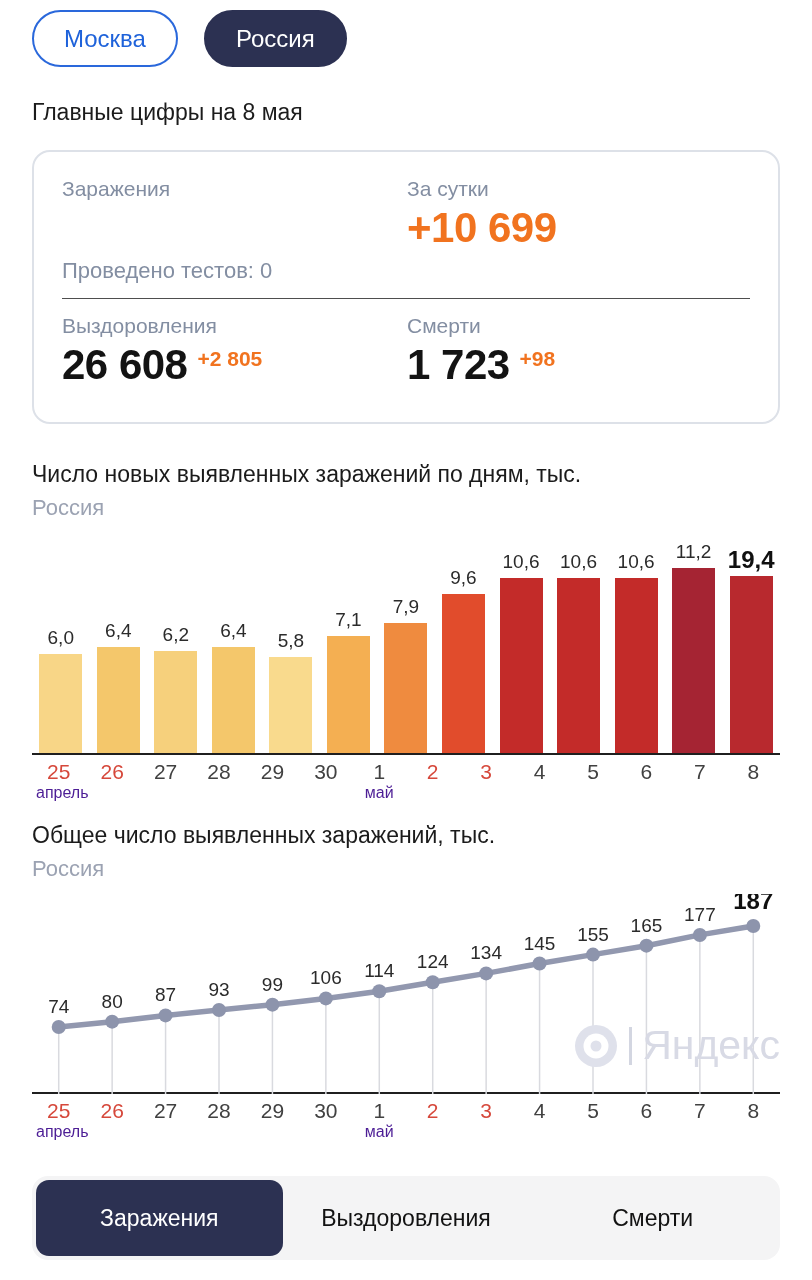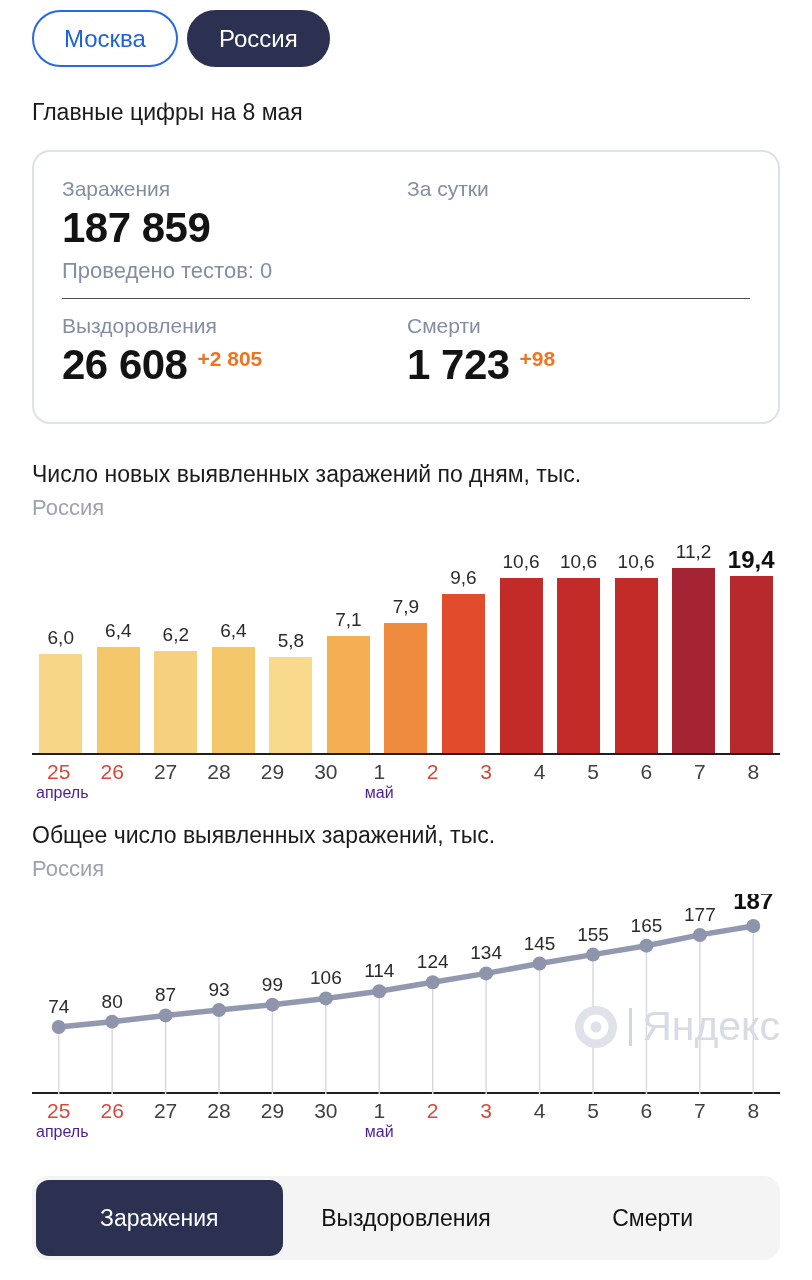--- a/index.html
+++ b/index.html
@@ -1,21 +1,21 @@
 <!DOCTYPE html>
 <html lang="ru"><head>
 <meta charset="utf-8">
 <style>
   * { margin:0; padding:0; box-sizing:border-box; }
   html,body { width:812px; height:1280px; background:#fff; overflow:hidden;
               font-family:"Liberation Sans","DejaVu Sans",sans-serif; color:#1e1e1e; }
   .page { width:812px; height:1280px; padding:0 32px; }
 
   
-  .region-tabs { display:flex; gap:9px; margin-top:10px; height:57px; }
+  .region-tabs { display:flex; gap:26px; margin-top:10px; height:57px; }
   .pill { height:57px; padding:0 30px; border-radius:29px; font-size:24px;
           display:flex; align-items:center; justify-content:center;
           background:#fff; border:2px solid #2A68DB; color:#1E62DA; cursor:pointer;
           font-family:inherit; }
   .pill.selected { background:#2C3152; border-color:#2C3152; color:#fff; }
 
   .heading { margin-top:31px; font-size:23px; line-height:28px; font-weight:400; color:#1b1b1b; }
 
   
   .summary-card { margin-top:24px; border:2px solid #DDE1E8; border-radius:18px;
@@ -49,21 +49,21 @@
   .xtick { position:absolute; top:5px; transform:translateX(-50%); font-size:21px;
            line-height:24px; color:#414141; }
   .xtick.weekend { color:#D6483B; }
   .monthrow { position:relative; height:24px; }
   .month { position:absolute; top:-2px; font-size:16px; line-height:24px; color:#4c1d95; }
   .month.centered { transform:translateX(-50%); }
 
   .line-plot { position:relative; margin-top:12px; height:200px; border-bottom:2px solid #1F1F1F; }
   .line-plot svg { display:block; }
 
-  .watermark { position:absolute; right:0; bottom:42px; display:flex; align-items:center; gap:10px; }
+  .watermark { position:absolute; right:0; bottom:23px; display:flex; align-items:center; gap:10px; }
   .wm-bar { width:3px; height:38px; background:#D3D6E1; }
   .wm-text { font-size:41px; color:#D8DAE5; letter-spacing:0; }
 
   
   .metric-tabs { margin-top:30px; height:84px; background:#F4F4F5; border-radius:16px;
                  display:flex; padding:4px; }
   .seg { flex:1 1 0; border:none; background:transparent; border-radius:13px;
          font-size:23px; font-weight:500; color:#121212; cursor:pointer; font-family:inherit; }
   .seg.selected { background:#2C3152; color:#fff; }
 </style>
@@ -76,24 +76,24 @@
     <button class="pill">Москва</button>
     <button class="pill selected">Россия</button>
   </div>
 
   <div class="heading">Главные цифры на 8 мая</div>
 
   <div class="summary-card">
     <div class="sum-row">
       <div class="sum-col-left">
         <div class="sum-label">Заражения</div>
-        <div class="sum-value">187 859</div>
       </div>
       <div class="sum-col-right">
         <div class="sum-label">За сутки</div>
+        <div class="sum-value orange">+10 699</div>
       </div>
     </div>
     <div class="tests-line">Проведено тестов: 0</div>
     <hr class="card-divider">
     <div class="sum-row">
       <div class="sum-col-left">
         <div class="sum-label">Выздоровления</div>
         <div class="sum-value"><span>26 608</span><span class="sum-delta">+2 805</span></div>
       </div>
       <div class="sum-col-right">

